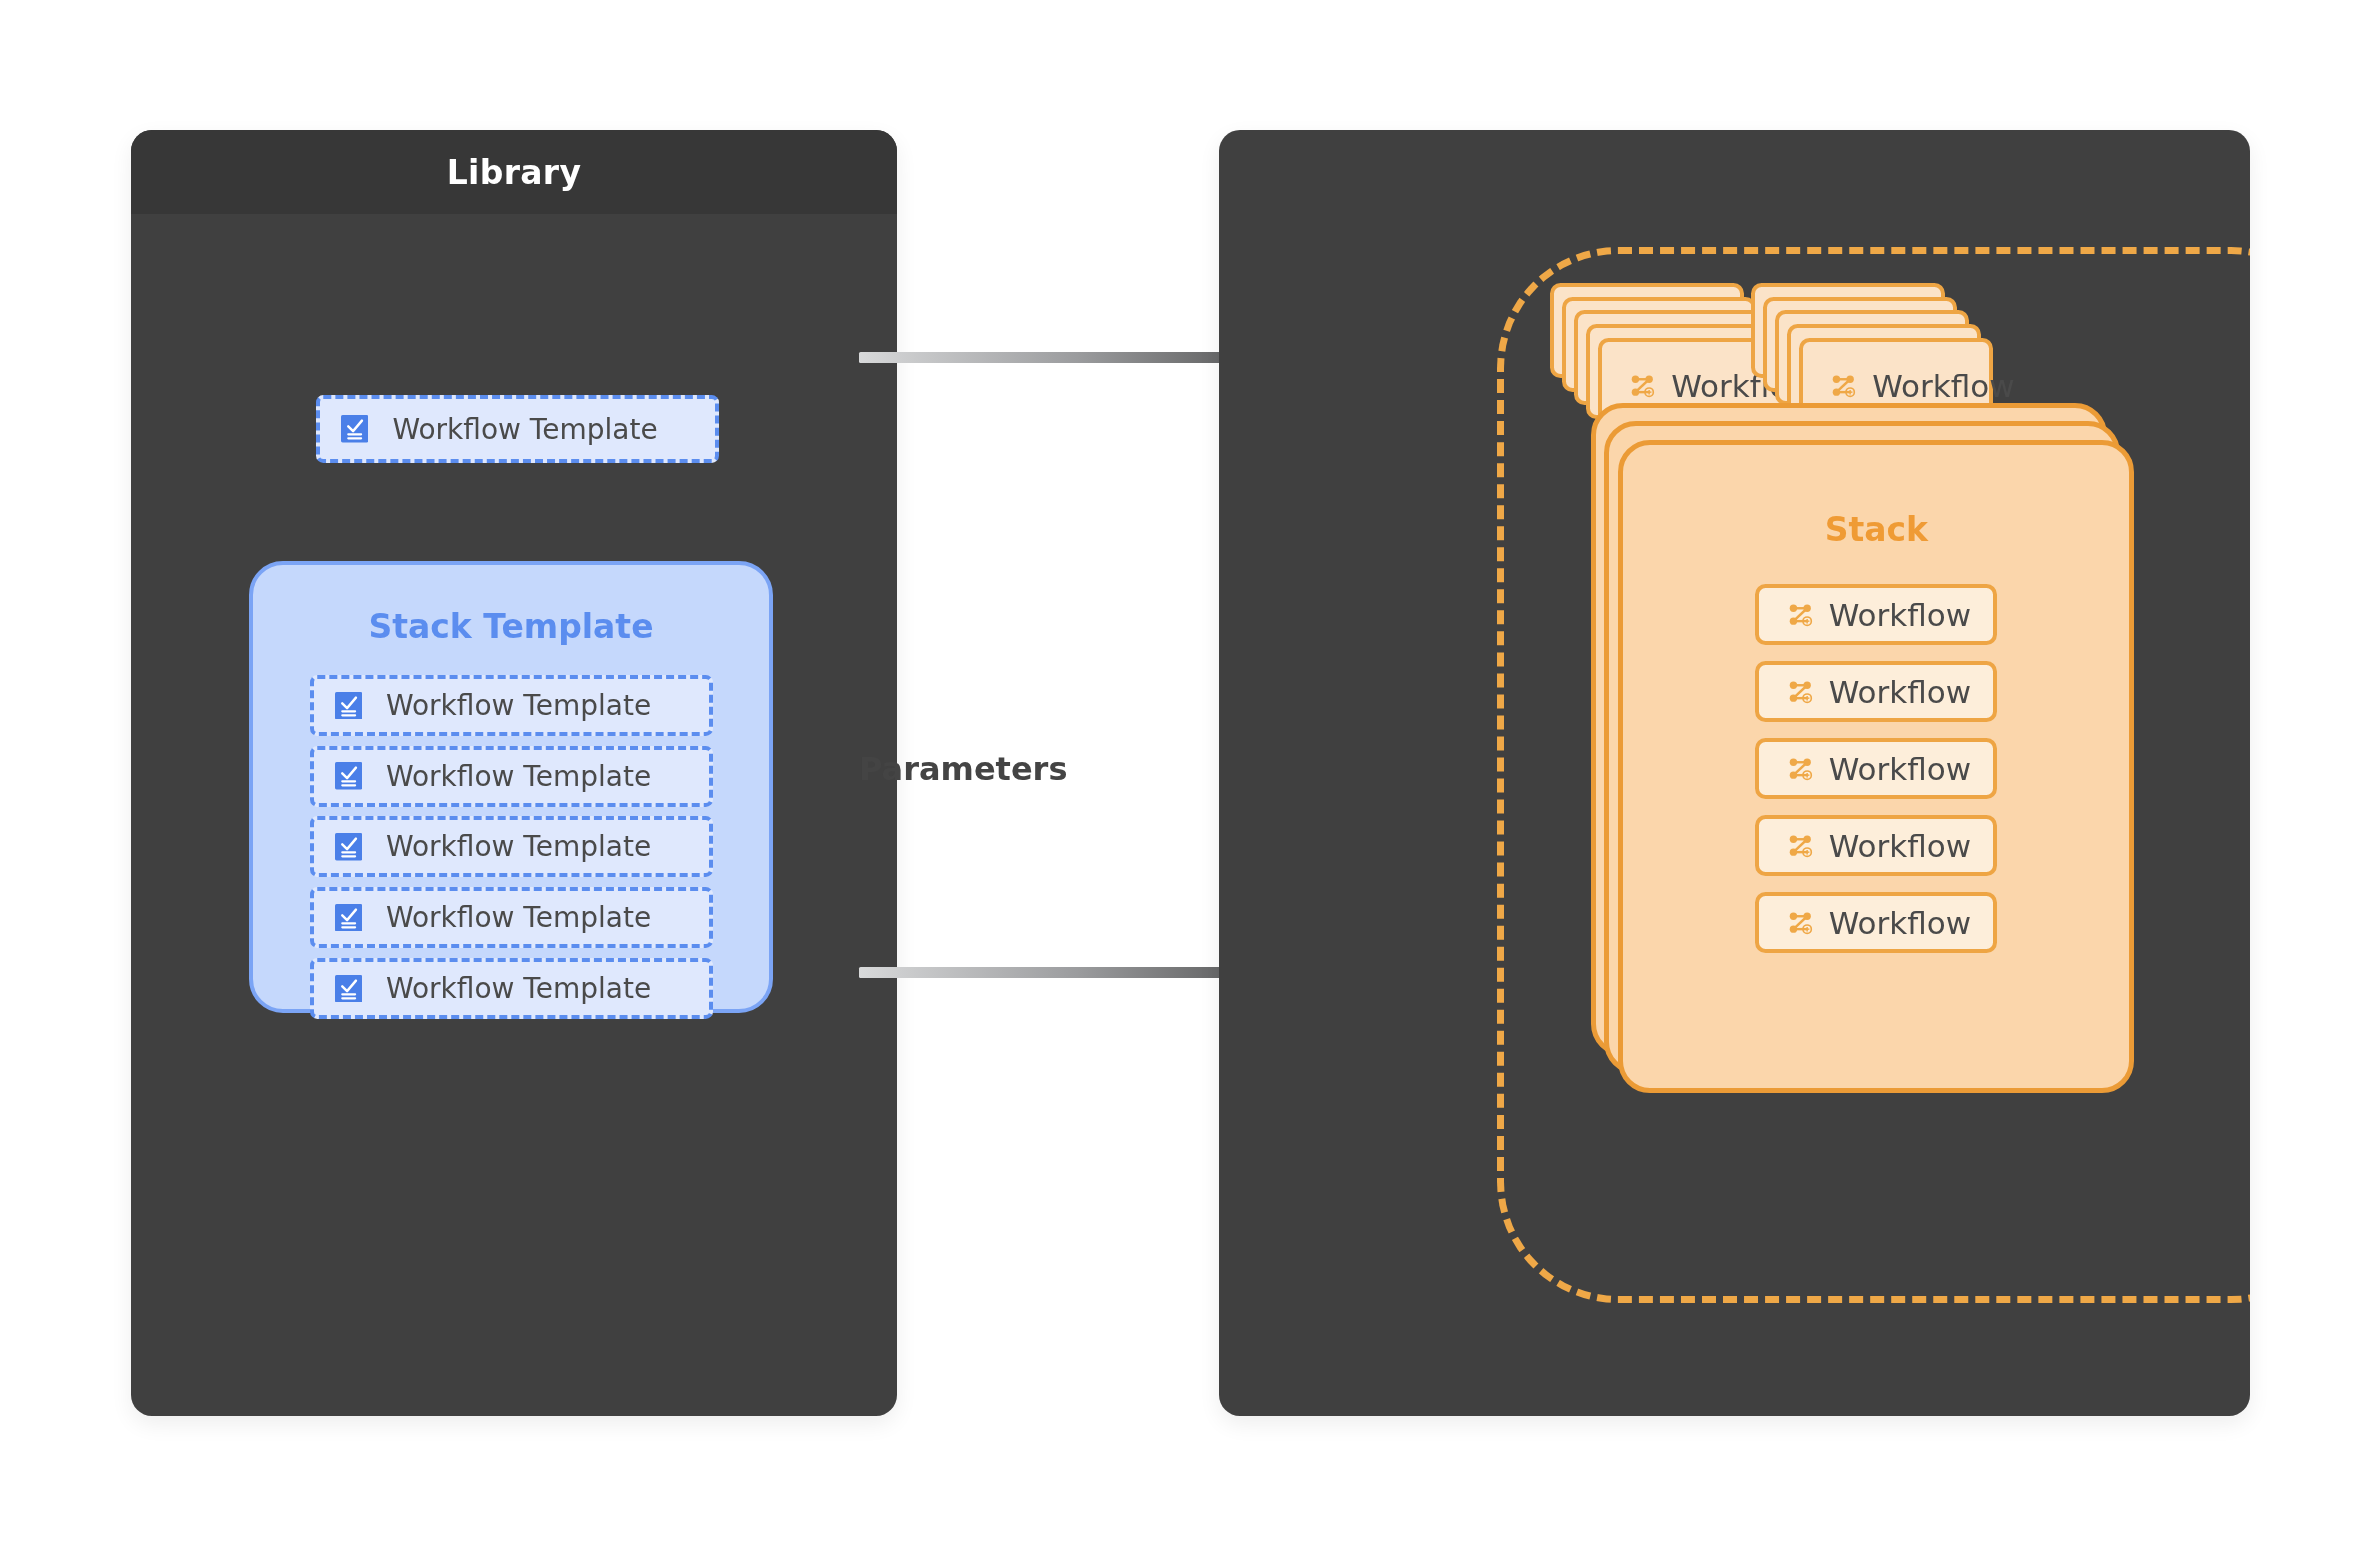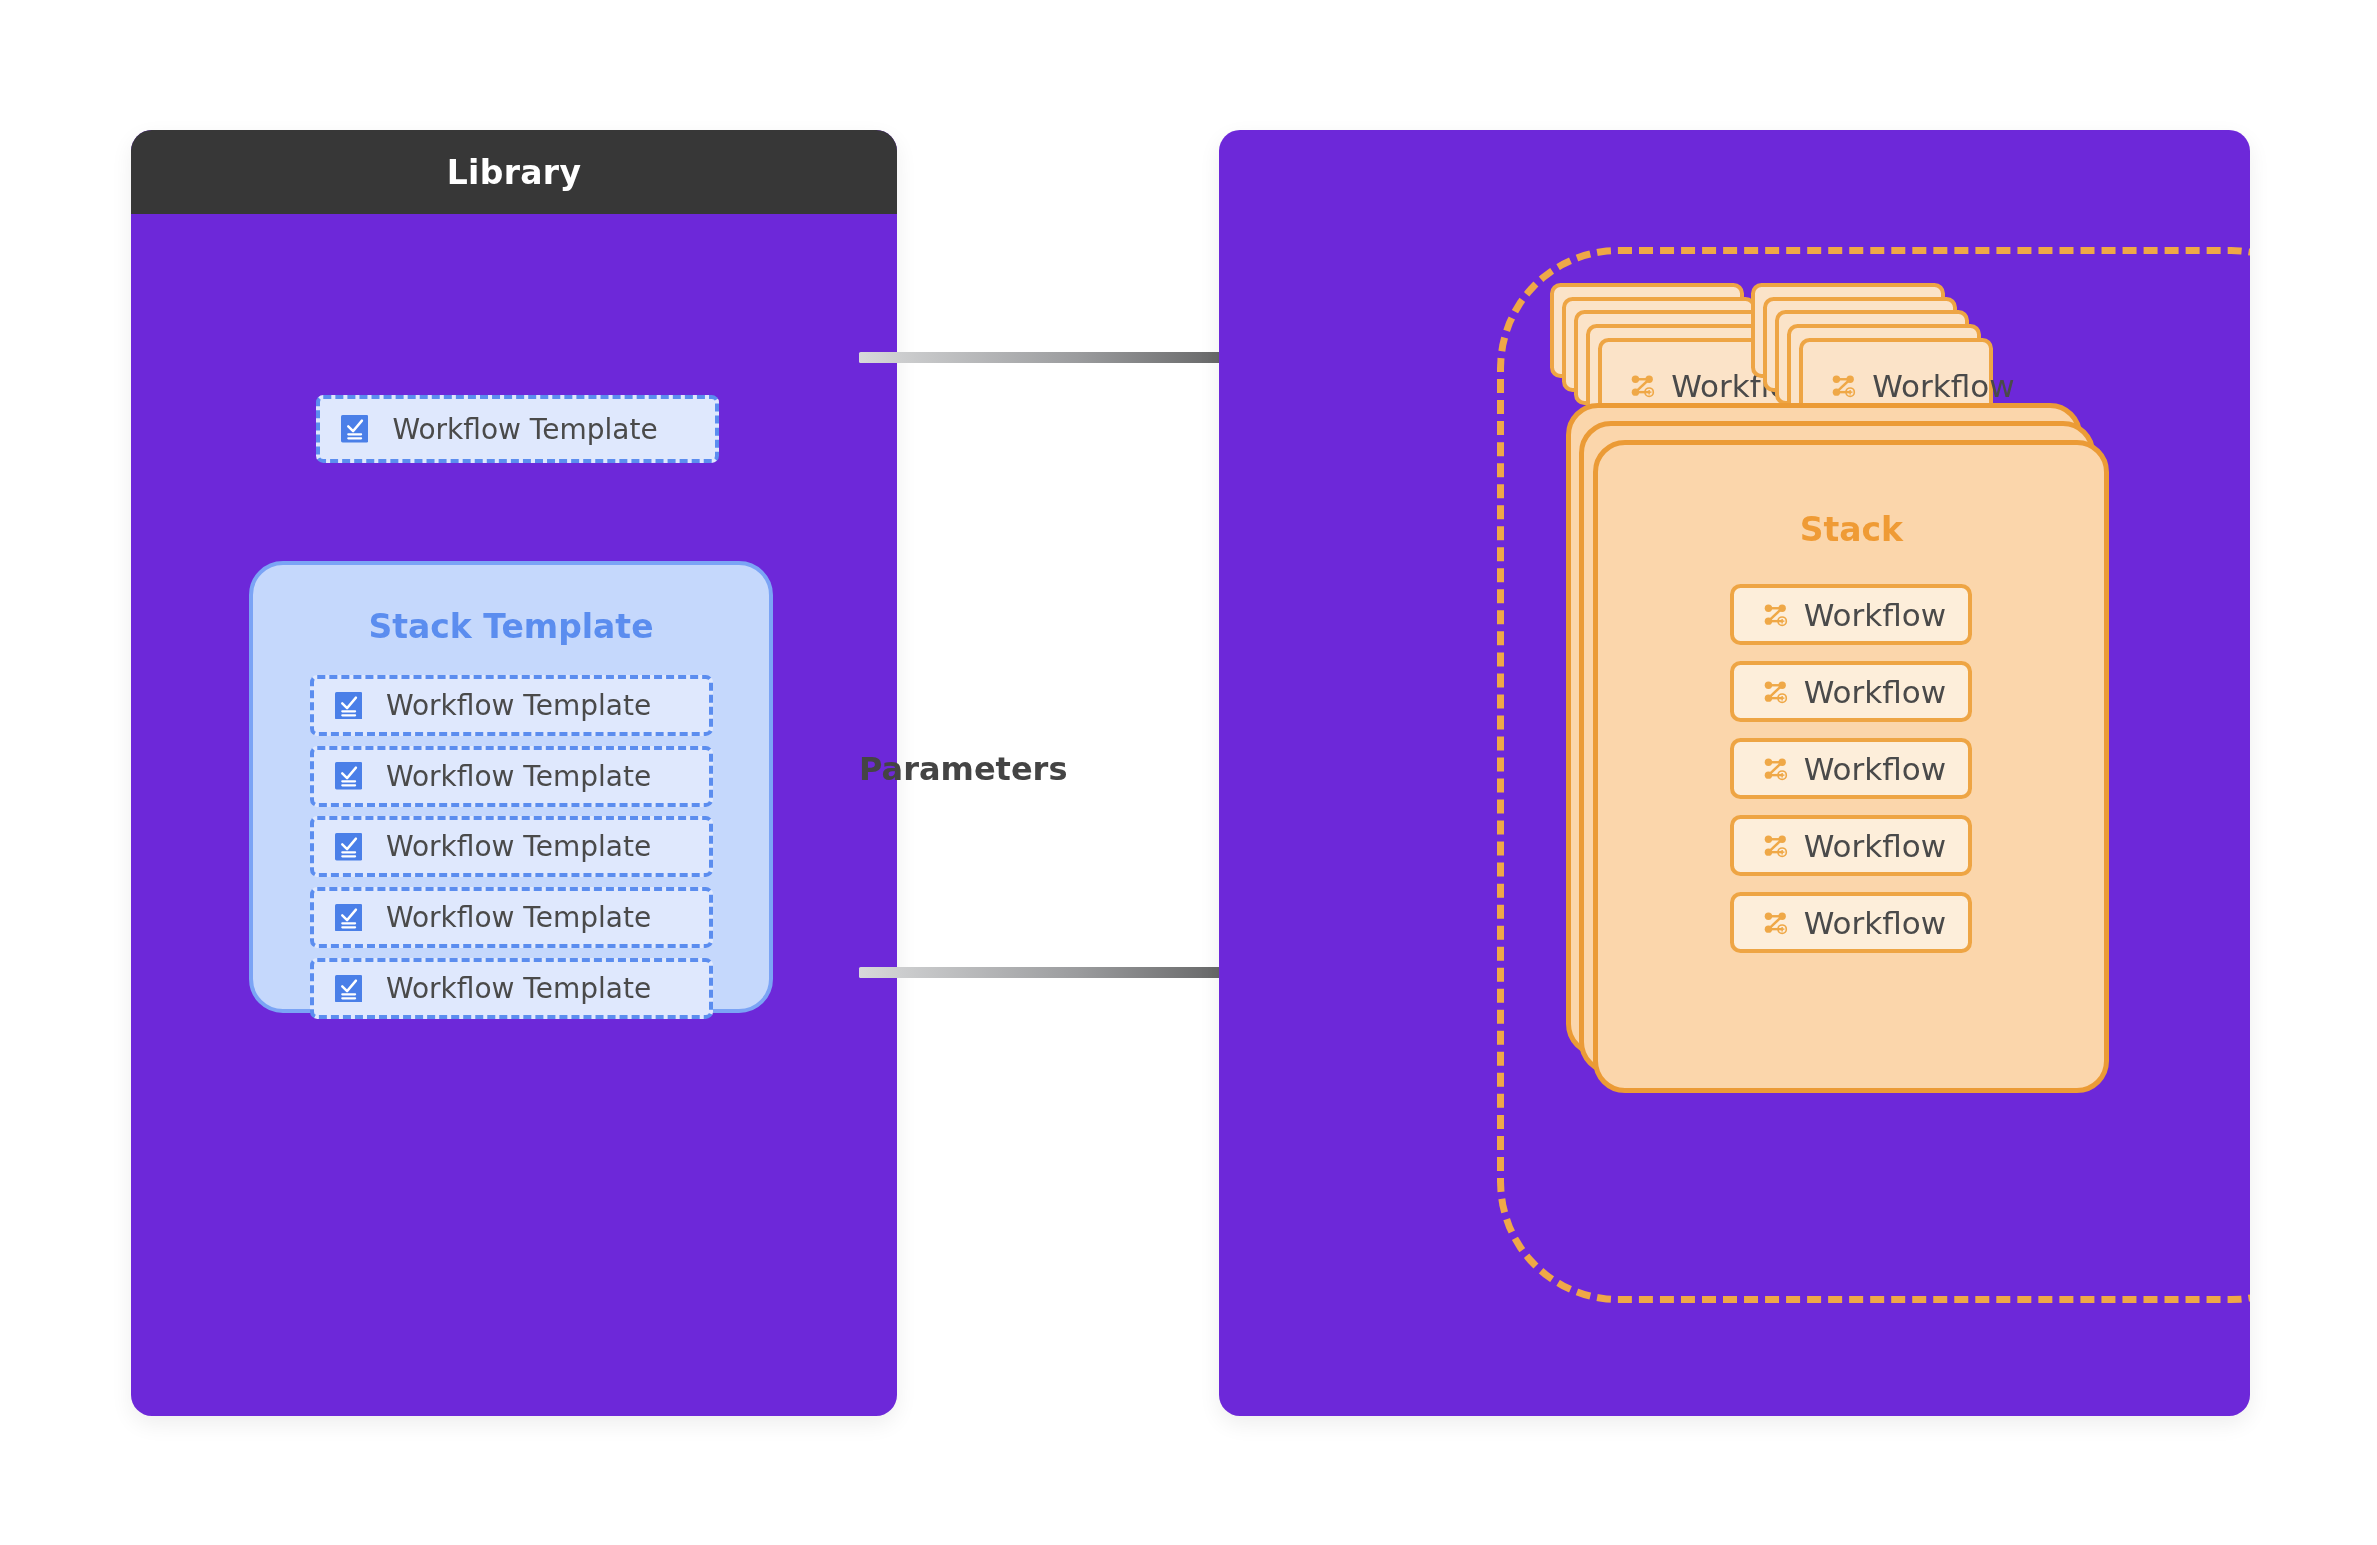--- a/index.html
+++ b/index.html
@@ -16,21 +16,21 @@
   }
 
   .canvas {
     position: absolute;
     inset: 0;
   }
 
   
   .panel {
     position: absolute;
-    background: #6d28d9;
+    background: #404040;
     border-radius: 21px;
     box-shadow: 0 8px 22.6px rgba(0,0,0,0.07);
     overflow: hidden;
   }
   .panel-header {
     height: 84px;
     background: #373737;
     color: #ffffff;
     display: flex;
     align-items: center;
@@ -227,21 +227,21 @@
     width: 194px;
     height: 95px;
     background: #fbe3c8;
   }
   #wf-deck-1 { left: 331px; top: 153px; }
   #wf-deck-2 { left: 532px; top: 153px; }
 
   
   #stack-group {
     position: absolute;
-    left: 347px;
+    left: 372px;
     top: 273px;
     width: 565px;
     height: 694px;
   }
   .stack-layer {
     position: absolute;
     box-sizing: border-box;
     background: #fbd6ab;
     border: 5.6px solid #eb9b36;
     border-radius: 32px;

